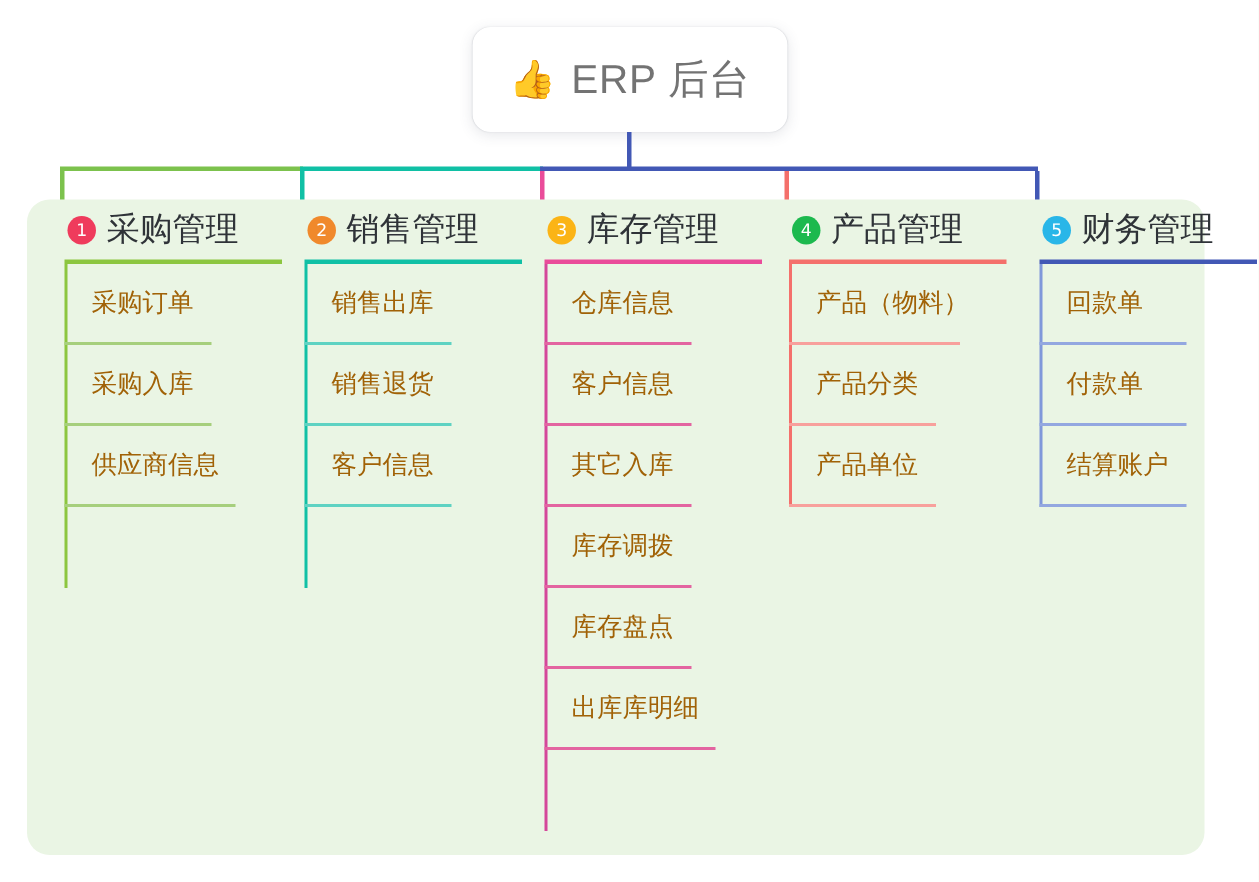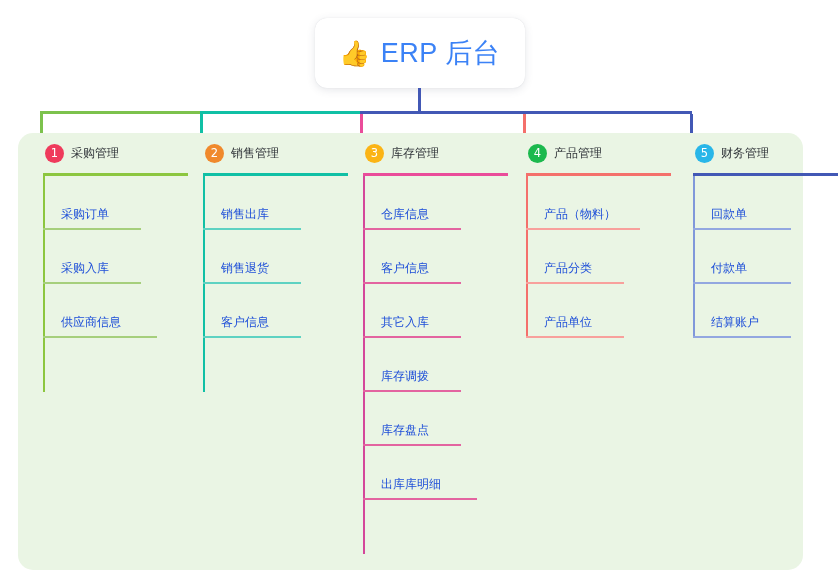--- a/index.html
+++ b/index.html
@@ -35,21 +35,21 @@
     align-items: center;
     gap: 10px;
   }
   #root-emoji {
     font-size: 25px;
     line-height: 1;
     color: #f0b429;
   }
   #root-title {
     font-size: 27px;
-    color: #3b82f6;
+    color: #737373;
     letter-spacing: 0.5px;
     white-space: nowrap;
   }
 
   
   .conn {
     position: absolute;
   }
   #stem-root {
     width: 3px;
@@ -99,21 +99,21 @@
     border-radius: 50%;
     color: #ffffff;
     font-size: 11.5px;
     line-height: 19px;
     text-align: center;
     flex: 0 0 auto;
     margin-right: 7px;
     font-family: "DejaVu Sans", sans-serif;
   }
   .col-title {
-    font-size: 12px;
+    font-size: 22px;
     color: #2f3338;
     white-space: nowrap;
   }
   .head-rule {
     position: absolute;
     left: 3px;
     top: 40px;
     width: 145px;
     height: 3px;
   }
@@ -129,23 +129,23 @@
     width: 2px;
   }
   .item {
     position: relative;
     height: 54px;
     box-sizing: border-box;
   }
   .item-label {
     position: absolute;
     left: 21px;
-    bottom: 7px;
-    font-size: 12px;
-    color: #1d4ed8;
+    bottom: 17px;
+    font-size: 17px;
+    color: #a16207;
     white-space: nowrap;
   }
   .item-rule {
     position: absolute;
     left: 3px;
     bottom: 0;
     width: 98px;
     height: 2px;
   }
   .item.wide .item-rule { width: 114px; }

